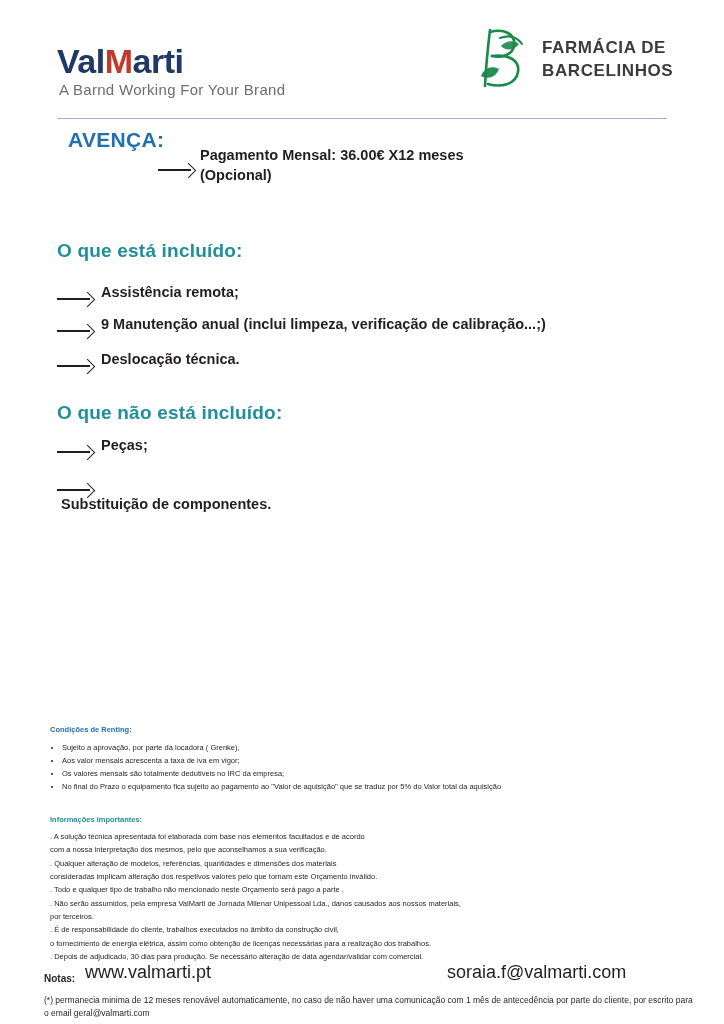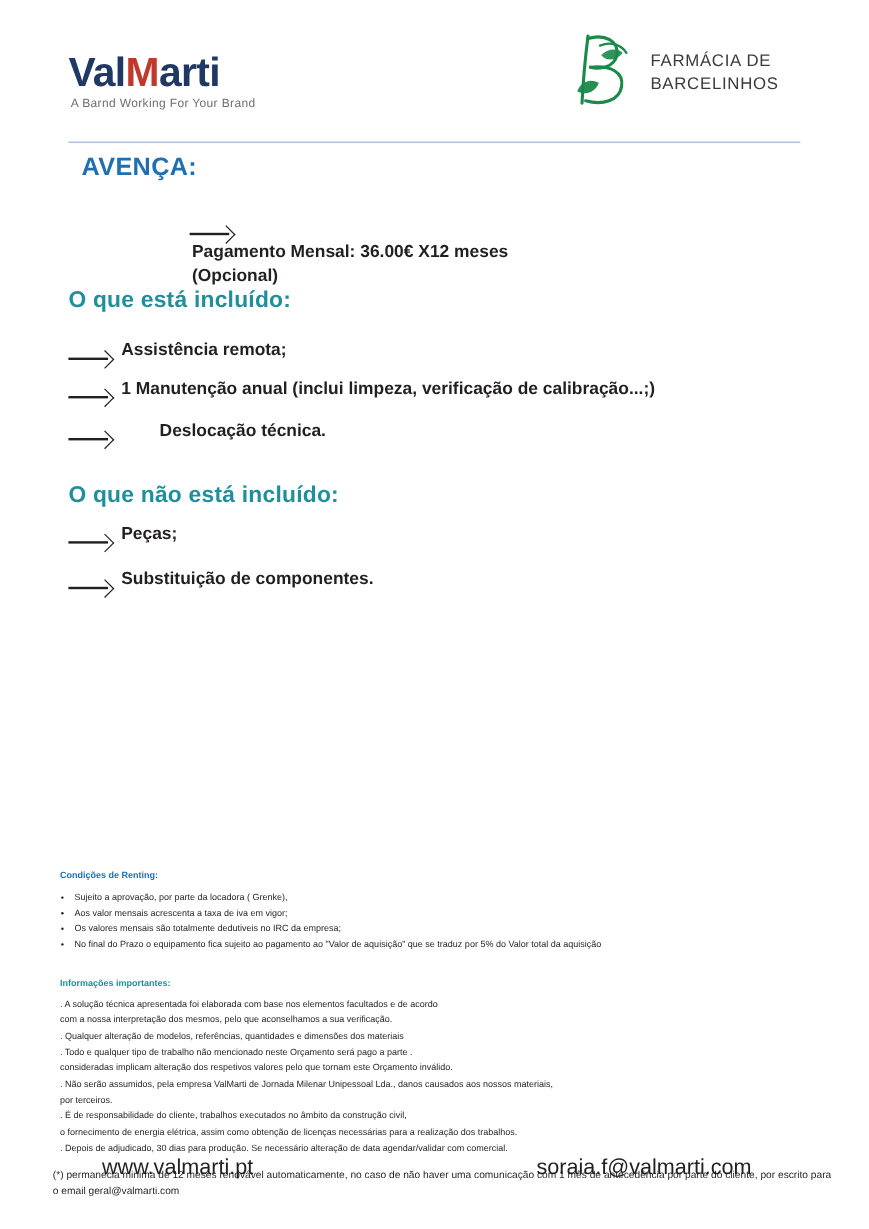--- a/index.html
+++ b/index.html
@@ -35,46 +35,46 @@
     color: #1f3864;
   }
   .logo-word .m {
     color: #c0392b;
   }
   .logo-word .val,
   .logo-word .arti {
     color: #1f3864;
   }
   .logo-tag {
-    font-size: 10px;
+    font-size: 15px;
     color: #6d6e71;
     letter-spacing: 0.3px;
     margin-top: 3px;
     margin-left: 2px;
   }
 
   .pharma-block {
     position: absolute;
     left: 470px;
     top: 24px;
     display: flex;
     align-items: center;
     gap: 10px;
   }
   .pharma-mark {
     width: 62px;
     height: 72px;
     position: relative;
   }
   .pharma-name {
-    font-size: 14px;
+    font-size: 17px;
     line-height: 1.35;
     color: #3b3b3b;
     letter-spacing: 0.6px;
-    font-weight: normal;
+    font-weight: bold;
   }
 
   .rule {
     position: absolute;
     left: 57px;
     top: 118px;
     width: 610px;
     height: 1px;
     background: #9fb6d1;
   }
@@ -91,24 +91,23 @@
     top: 16px;
     font-size: 21px;
     font-weight: bold;
     color: #1f6fb2;
     letter-spacing: 0.3px;
   }
 
   .pay-row {
     position: absolute;
     left: 158px;
-    top: 68px;
+    top: 34px;
     display: flex;
-    align-items: flex-start;
-    flex-direction: column;
+    align-items: center;
   }
   .arrow {
     display: inline-block;
     position: relative;
     width: 40px;
     height: 12px;
     flex: none;
     margin-top: 9px;
   }
   .arrow::before {
@@ -164,23 +163,23 @@
   .bullet-text {
     font-size: 14.5px;
     font-weight: bold;
     color: #231f20;
     line-height: 1.2;
     margin-left: 4px;
   }
 
   .inc-0 { left: 57px; top: 172px; }
   .inc-1 { left: 57px; top: 204px; }
-  .inc-2 { left: 57px; top: 239px; gap: 32px; }
+  .inc-2 { left: 57px; top: 239px; }
   .exc-0 { left: 57px; top: 325px; }
-  .exc-1 { left: 57px; top: 363px; }
+  .exc-1 { left: 57px; top: 363px; flex-direction: column; }
 
   
   .fineprint {
     position: absolute;
     left: 50px;
     top: 613px;
     width: 620px;
   }
   .fp-title {
     font-size: 7.5px;
@@ -306,21 +305,21 @@
   </div>
 
   <div class="h-section h-included">O que está incluído:</div>
 
   <div class="bullet-row inc-0">
     <span class="arrow"></span>
     <span class="bullet-text">Assistência remota;</span>
   </div>
   <div class="bullet-row inc-1">
     <span class="arrow"></span>
-    <span class="bullet-text">1 Manutenção anual (inclui limpeza, verificação de calibração...;)</span>
+    <span class="bullet-text">9 Manutenção anual (inclui limpeza, verificação de calibração...;)</span>
   </div>
   <div class="bullet-row inc-2">
     <span class="arrow"></span>
     <span class="bullet-text">Deslocação técnica.</span>
   </div>
 
   <div class="h-section h-not-included">O que não está incluído:</div>
 
   <div class="bullet-row exc-0">
     <span class="arrow"></span>
@@ -339,30 +338,31 @@
       <li>Os valores mensais são totalmente dedutiveis no IRC da empresa;</li>
       <li>No final do Prazo o equipamento fica sujeito ao pagamento ao "Valor de aquisição" que se traduz por 5% do Valor total da aquisição</li>
     </ul>
   </div>
 
   <div class="important">
     <div class="imp-title">Informações importantes:</div>
     <div class="imp-line">. A solução técnica apresentada foi elaborada com base nos elementos facultados e de acordo</div>
     <div class="imp-line">com a nossa interpretação dos mesmos, pelo que aconselhamos a sua verificação.</div>
     <div class="imp-line">. Qualquer alteração de modelos, referências, quantidades e dimensões dos materiais</div>
+    <div class="imp-line">consideradas implicam alteração dos respetivos valores pelo que tornam este Orçamento inválido.</div>
     <div class="imp-line">. Todo e qualquer tipo de trabalho não mencionado neste Orçamento será pago a parte .</div>
-    <div class="imp-line">consideradas implicam alteração dos respetivos valores pelo que tornam este Orçamento inválido.</div>
     <div class="imp-line">. Não serão assumidos, pela empresa ValMarti de Jornada Milenar Unipessoal Lda., danos causados aos nossos materiais,</div>
     <div class="imp-line">por terceiros.</div>
     <div class="imp-line">. É de responsabilidade do cliente, trabalhos executados no âmbito da construção civil,</div>
     <div class="imp-line">o fornecimento de energia elétrica, assim como obtenção de licenças necessárias para a realização dos trabalhos.</div>
     <div class="imp-line">. Depois de adjudicado, 30 dias para produção. Se necessário alteração de data agendar/validar com comercial.</div>
   </div>
 
   <div class="notas">
+    <div class="notas-title">Notas:</div>
     <div class="notas-p">(*) permanecia  minima de 12 meses renovável automaticamente, no caso de não haver uma comunicação com 1 mês de antecedência por parte do cliente, por escrito para o email  geral@valmarti.com</div>
 
   </div>
 </div>
 
 <div class="footer">
   <div class="footer-site">www.valmarti.pt</div>
   <div class="footer-mail">soraia.f@valmarti.com</div>
 </div>
 

